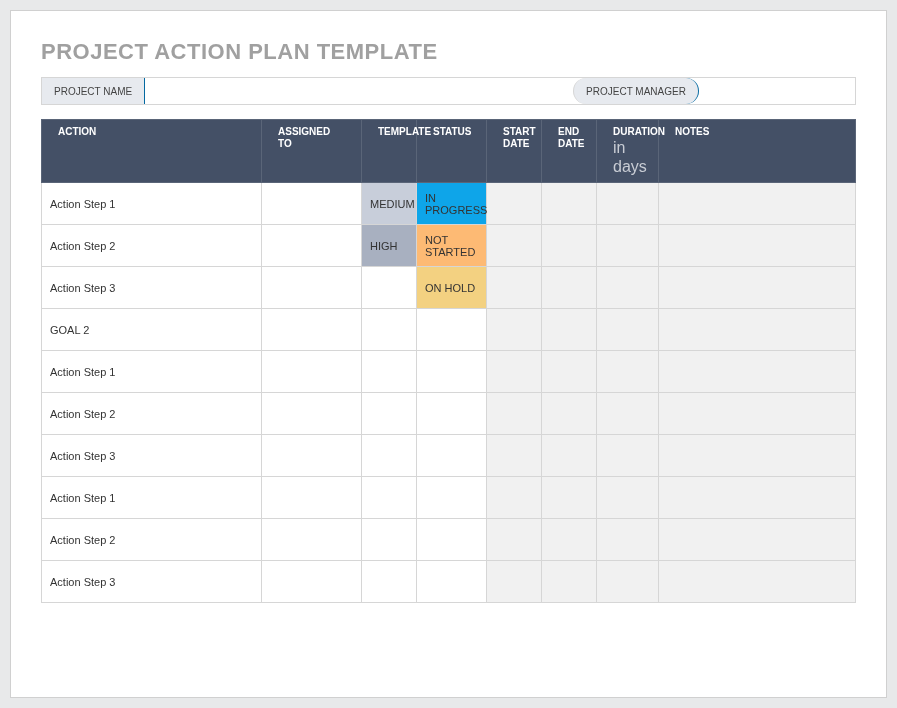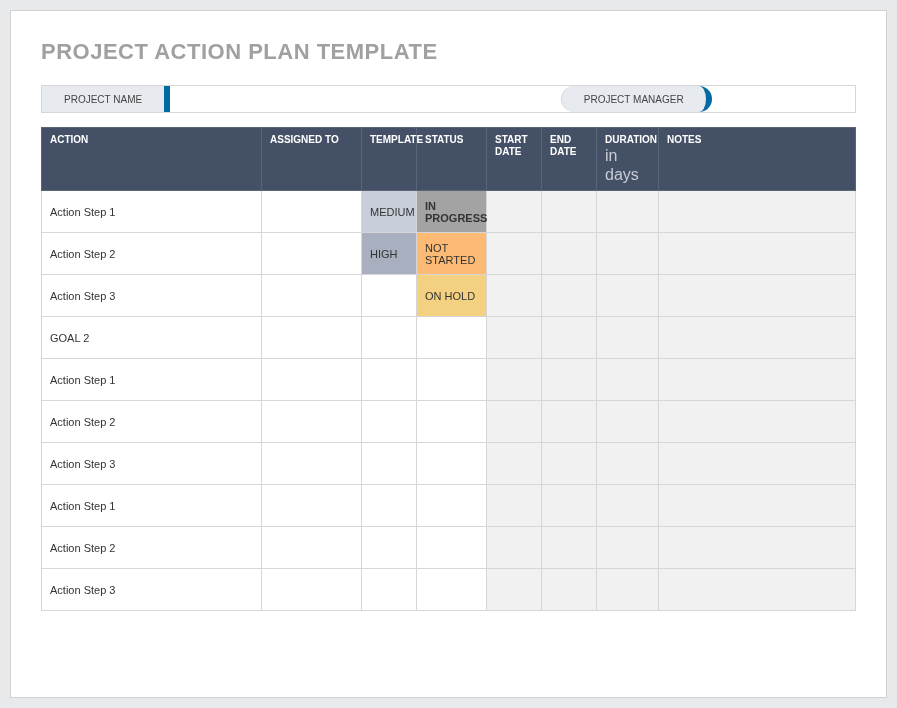--- a/index.html
+++ b/index.html
@@ -16,38 +16,38 @@
     padding: 28px 30px;
     height: 100%;
     display: flex;
     flex-direction: column;
   }
   .title {
     font-size: 22px;
     font-weight: 700;
     color: #a0a0a0;
     letter-spacing: 0.5px;
-    margin-bottom: 20px;
+    margin-bottom: 12px;
   }
   .topbar {
     display: flex;
     gap: 0;
     margin-bottom: 14px;
     border: 1px solid #d6d6d6;
   }
   .topbar .lbl {
     background: #e7eaef;
     font-size: 10px;
     font-weight: 400;
     color: #444;
-    padding: 6px 22px;
+    padding: 6px 12px;
     white-space: nowrap;
     display: flex;
     align-items: center;
-    border-right: 6px solid #0369a1;
+    border-right: 1px solid #0369a1;
   }
   .topbar .val {
     flex: 1;
     background: #fff;
     min-height: 26px;
     padding: 4px 8px;
     font-size: 11px;
   }
   .topbar .lbl.second { border-left: 1px solid #d6d6d6; border-radius: 13px; }
   .topbar .val.first { flex: 5; }
@@ -57,21 +57,21 @@
     width: 100%;
     border-collapse: collapse;
     table-layout: fixed;
   }
   thead th {
     background: #445066;
     color: #fff;
     font-size: 10px;
     font-weight: 700;
     text-align: left;
-    padding: 6px 8px;
+    padding: 6px 16px;
     border: 1px solid #5a6578;
     vertical-align: top;
     line-height: 1.2;
   }
   thead th .subh {
     display: block;
     font-weight: 400;
     font-size: 16px;
     color: #c8ccd4;
   }
@@ -91,21 +91,21 @@
   .col-start    { width: 55px; }
   .col-end      { width: 55px; }
   .col-duration { width: 62px; }
   .col-notes    { width: auto; }
 
   .pri-LOW    { background: #e7eaef; }
   .pri-MEDIUM { background: #c8ceda; }
   .pri-HIGH   { background: #a8b0c0; }
 
   .st-COMPLETE     { background: #29aa4c; color: #fff; font-weight: 700; }
-  .st-IN-PROGRESS  { background: #a3a3a3; color: #333; font-weight: 700; line-height: 1.1; }
+  .st-IN-PROGRESS  { background: #0ea5e9; color: #333; font-weight: 400; line-height: 1.1; }
   .st-NOT-STARTED  { background: #fdba74; color: #333; line-height: 1.1; }
   .st-ON-HOLD      { background: #f3d181; color: #333; }
 </style>
 </head>
 <body>
 
 <div class="page">
 
   <div class="title">PROJECT ACTION PLAN TEMPLATE</div>
 

